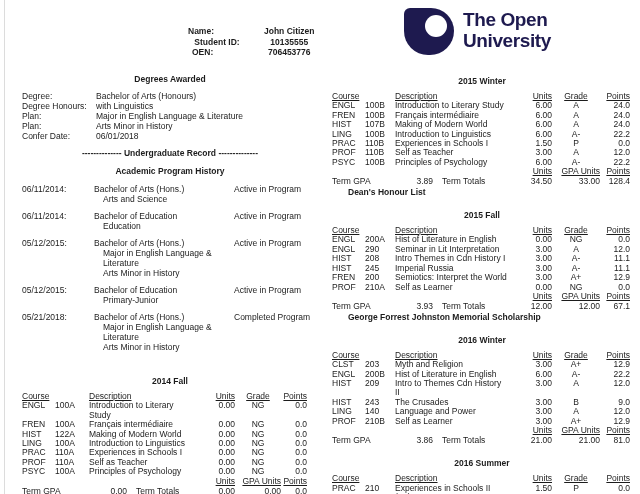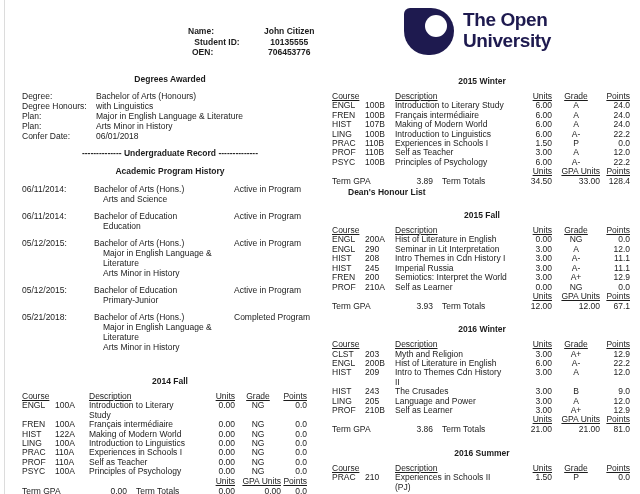--- a/index.html
+++ b/index.html
@@ -386,20 +386,21 @@
             <span class="u right" style="grid-column: 5;">GPA Units</span>
             <span class="u right" style="grid-column: 6;">Points</span>
           </div>
           <div class="t-grid t-right tg-row">
             <span style="grid-column: 1 / 3;">Term GPA</span>
             <span><span class="tg-val">3.93</span><span class="tt-label">Term Totals</span></span>
             <span class="right">12.00</span>
             <span class="right">12.00</span>
             <span class="right">67.1</span>
           </div>
+          <div class="award">George Forrest Johnston Memorial Scholarship</div>
         </section>
       </div>
     <div id="term-host-3" class="term-host">
         <section class="term">
           <div class="sec-title term-title">2016 Winter</div>
           <div class="t-grid t-right">
             <span class="u" style="grid-column: 1 / 3;">Course</span>
             <span class="u">Description</span>
             <span class="u right">Units</span>
             <span class="u center">Grade</span>
@@ -432,21 +433,21 @@
           <div class="t-grid t-right">
             <span>HIST</span>
             <span>243</span>
             <span>The Crusades</span>
             <span class="right">3.00</span>
             <span class="center">B</span>
             <span class="right">9.0</span>
           </div>
           <div class="t-grid t-right">
             <span>LING</span>
-            <span>205</span>
+            <span>140</span>
             <span>Language and Power</span>
             <span class="right">3.00</span>
             <span class="center">A</span>
             <span class="right">12.0</span>
           </div>
           <div class="t-grid t-right">
             <span>PROF</span>
             <span>210B</span>
             <span>Self as Learner</span>
             <span class="right">3.00</span>

